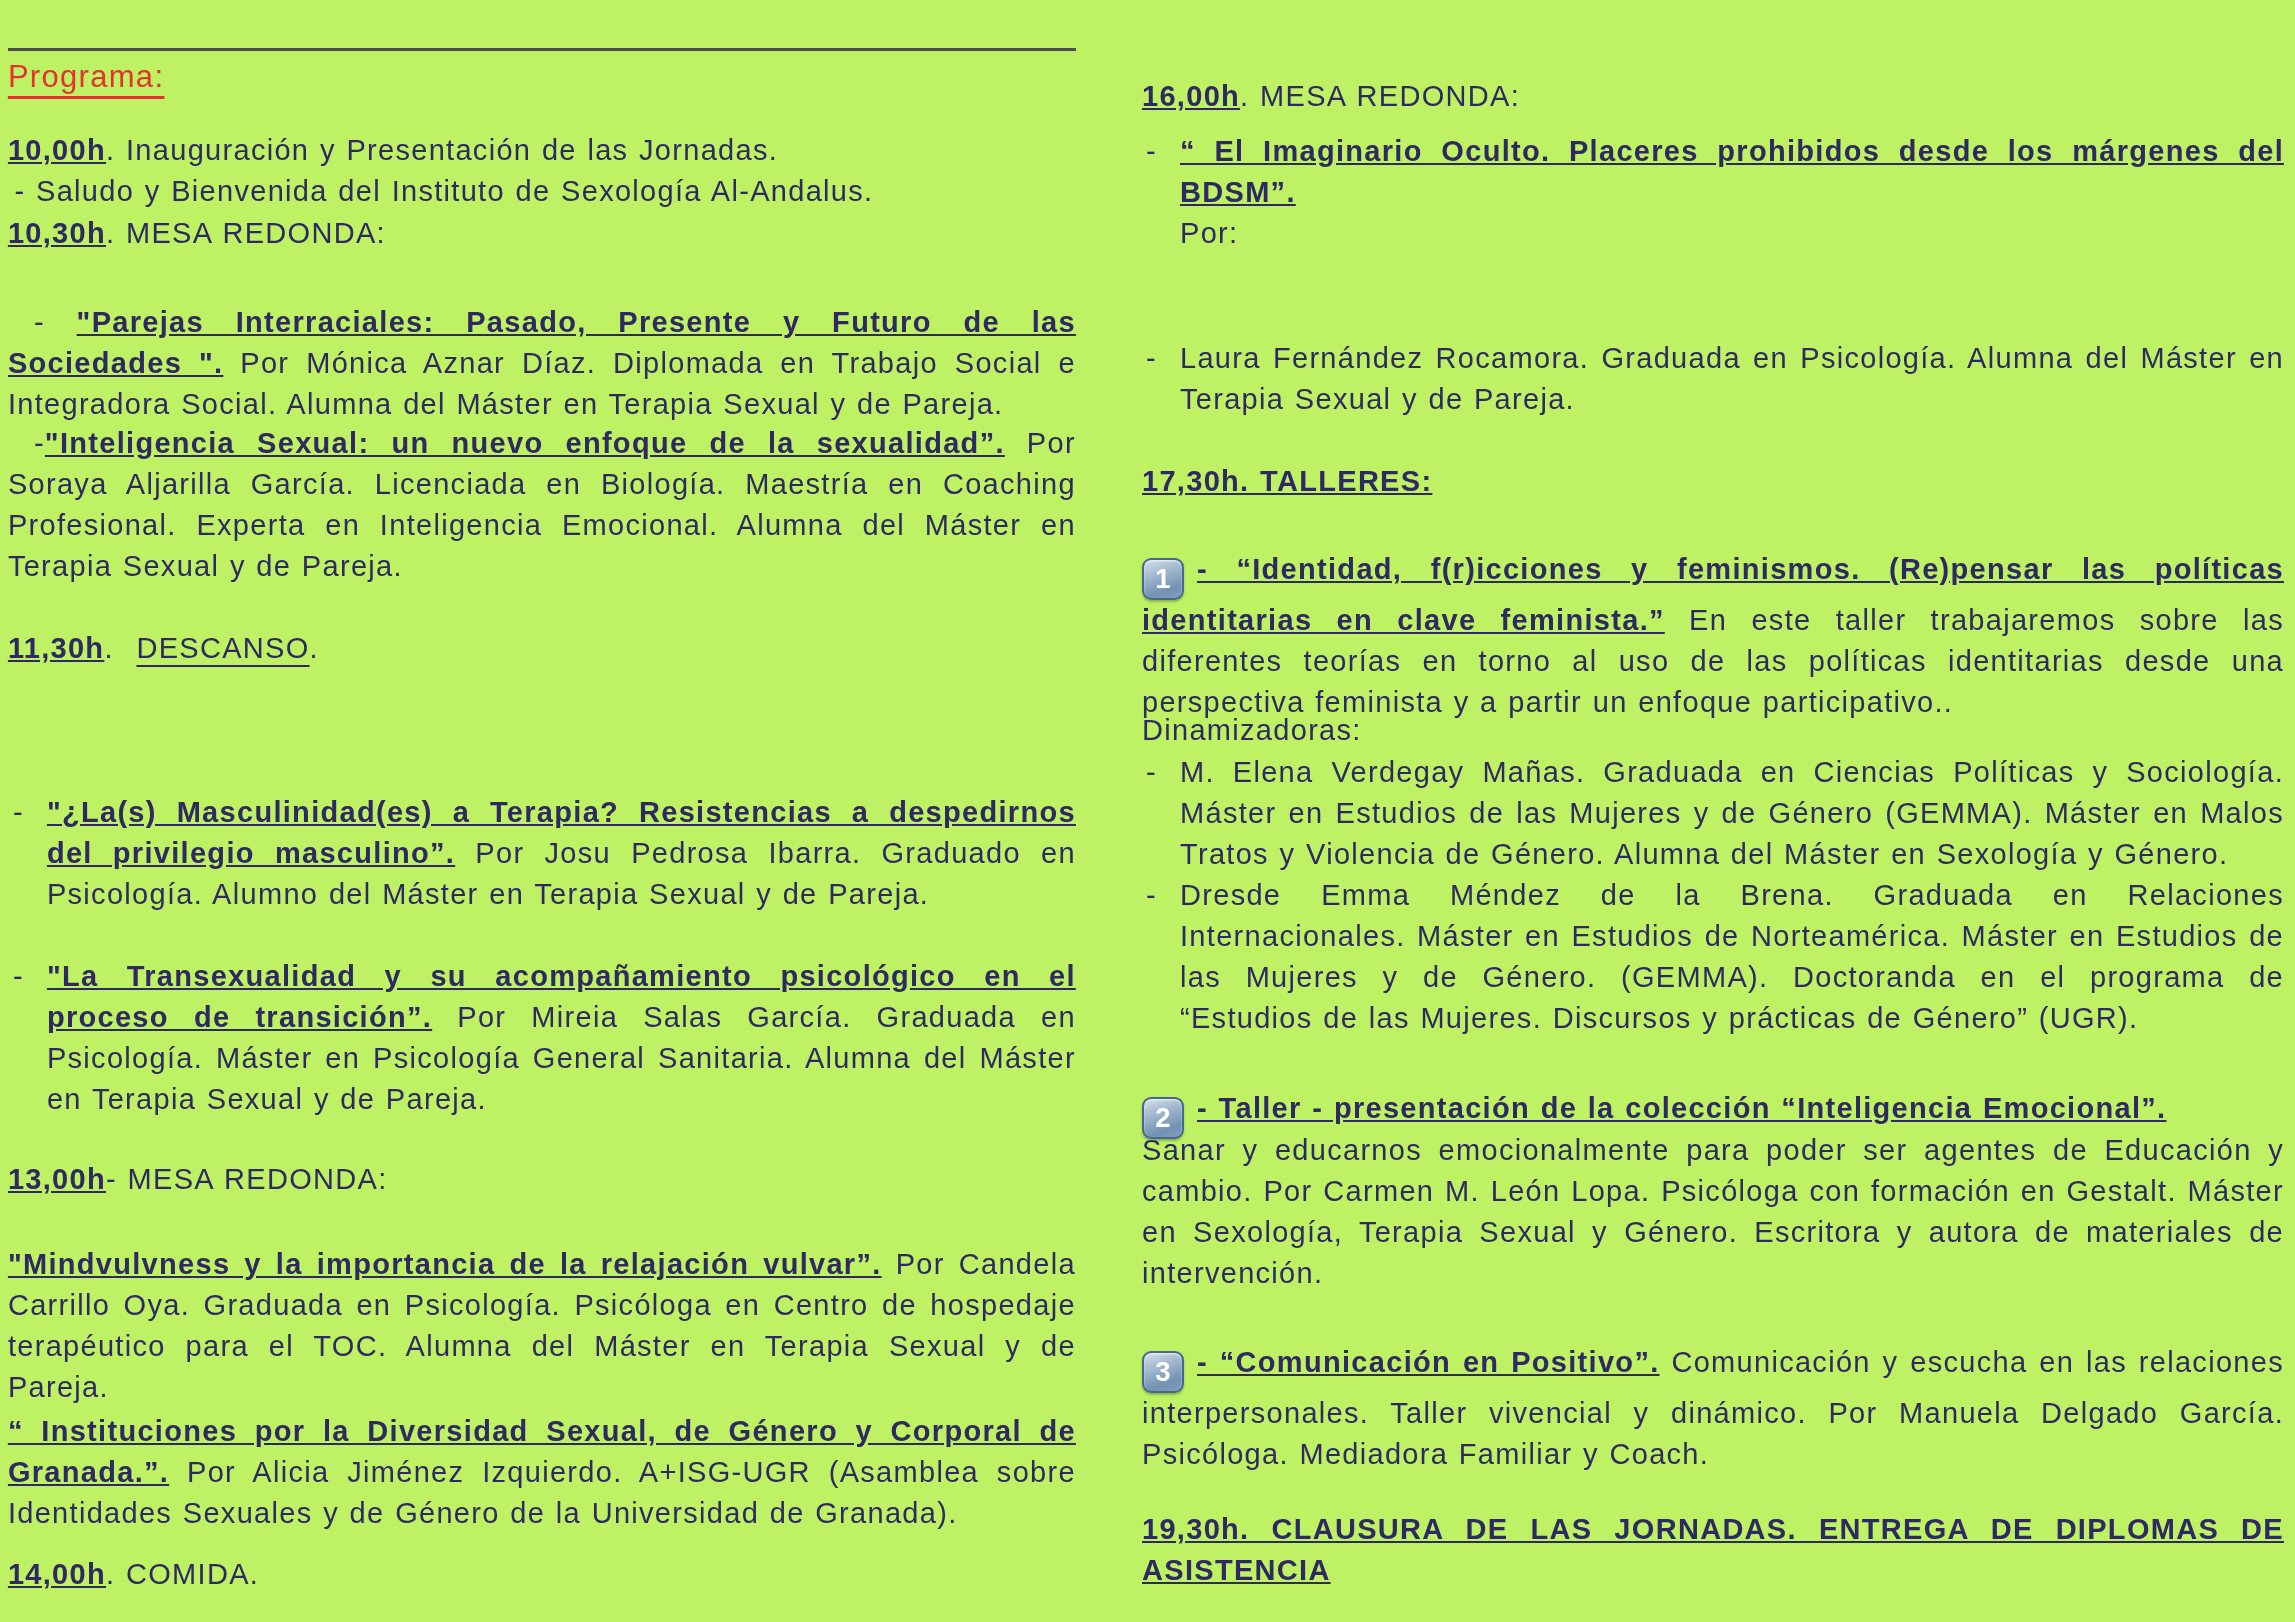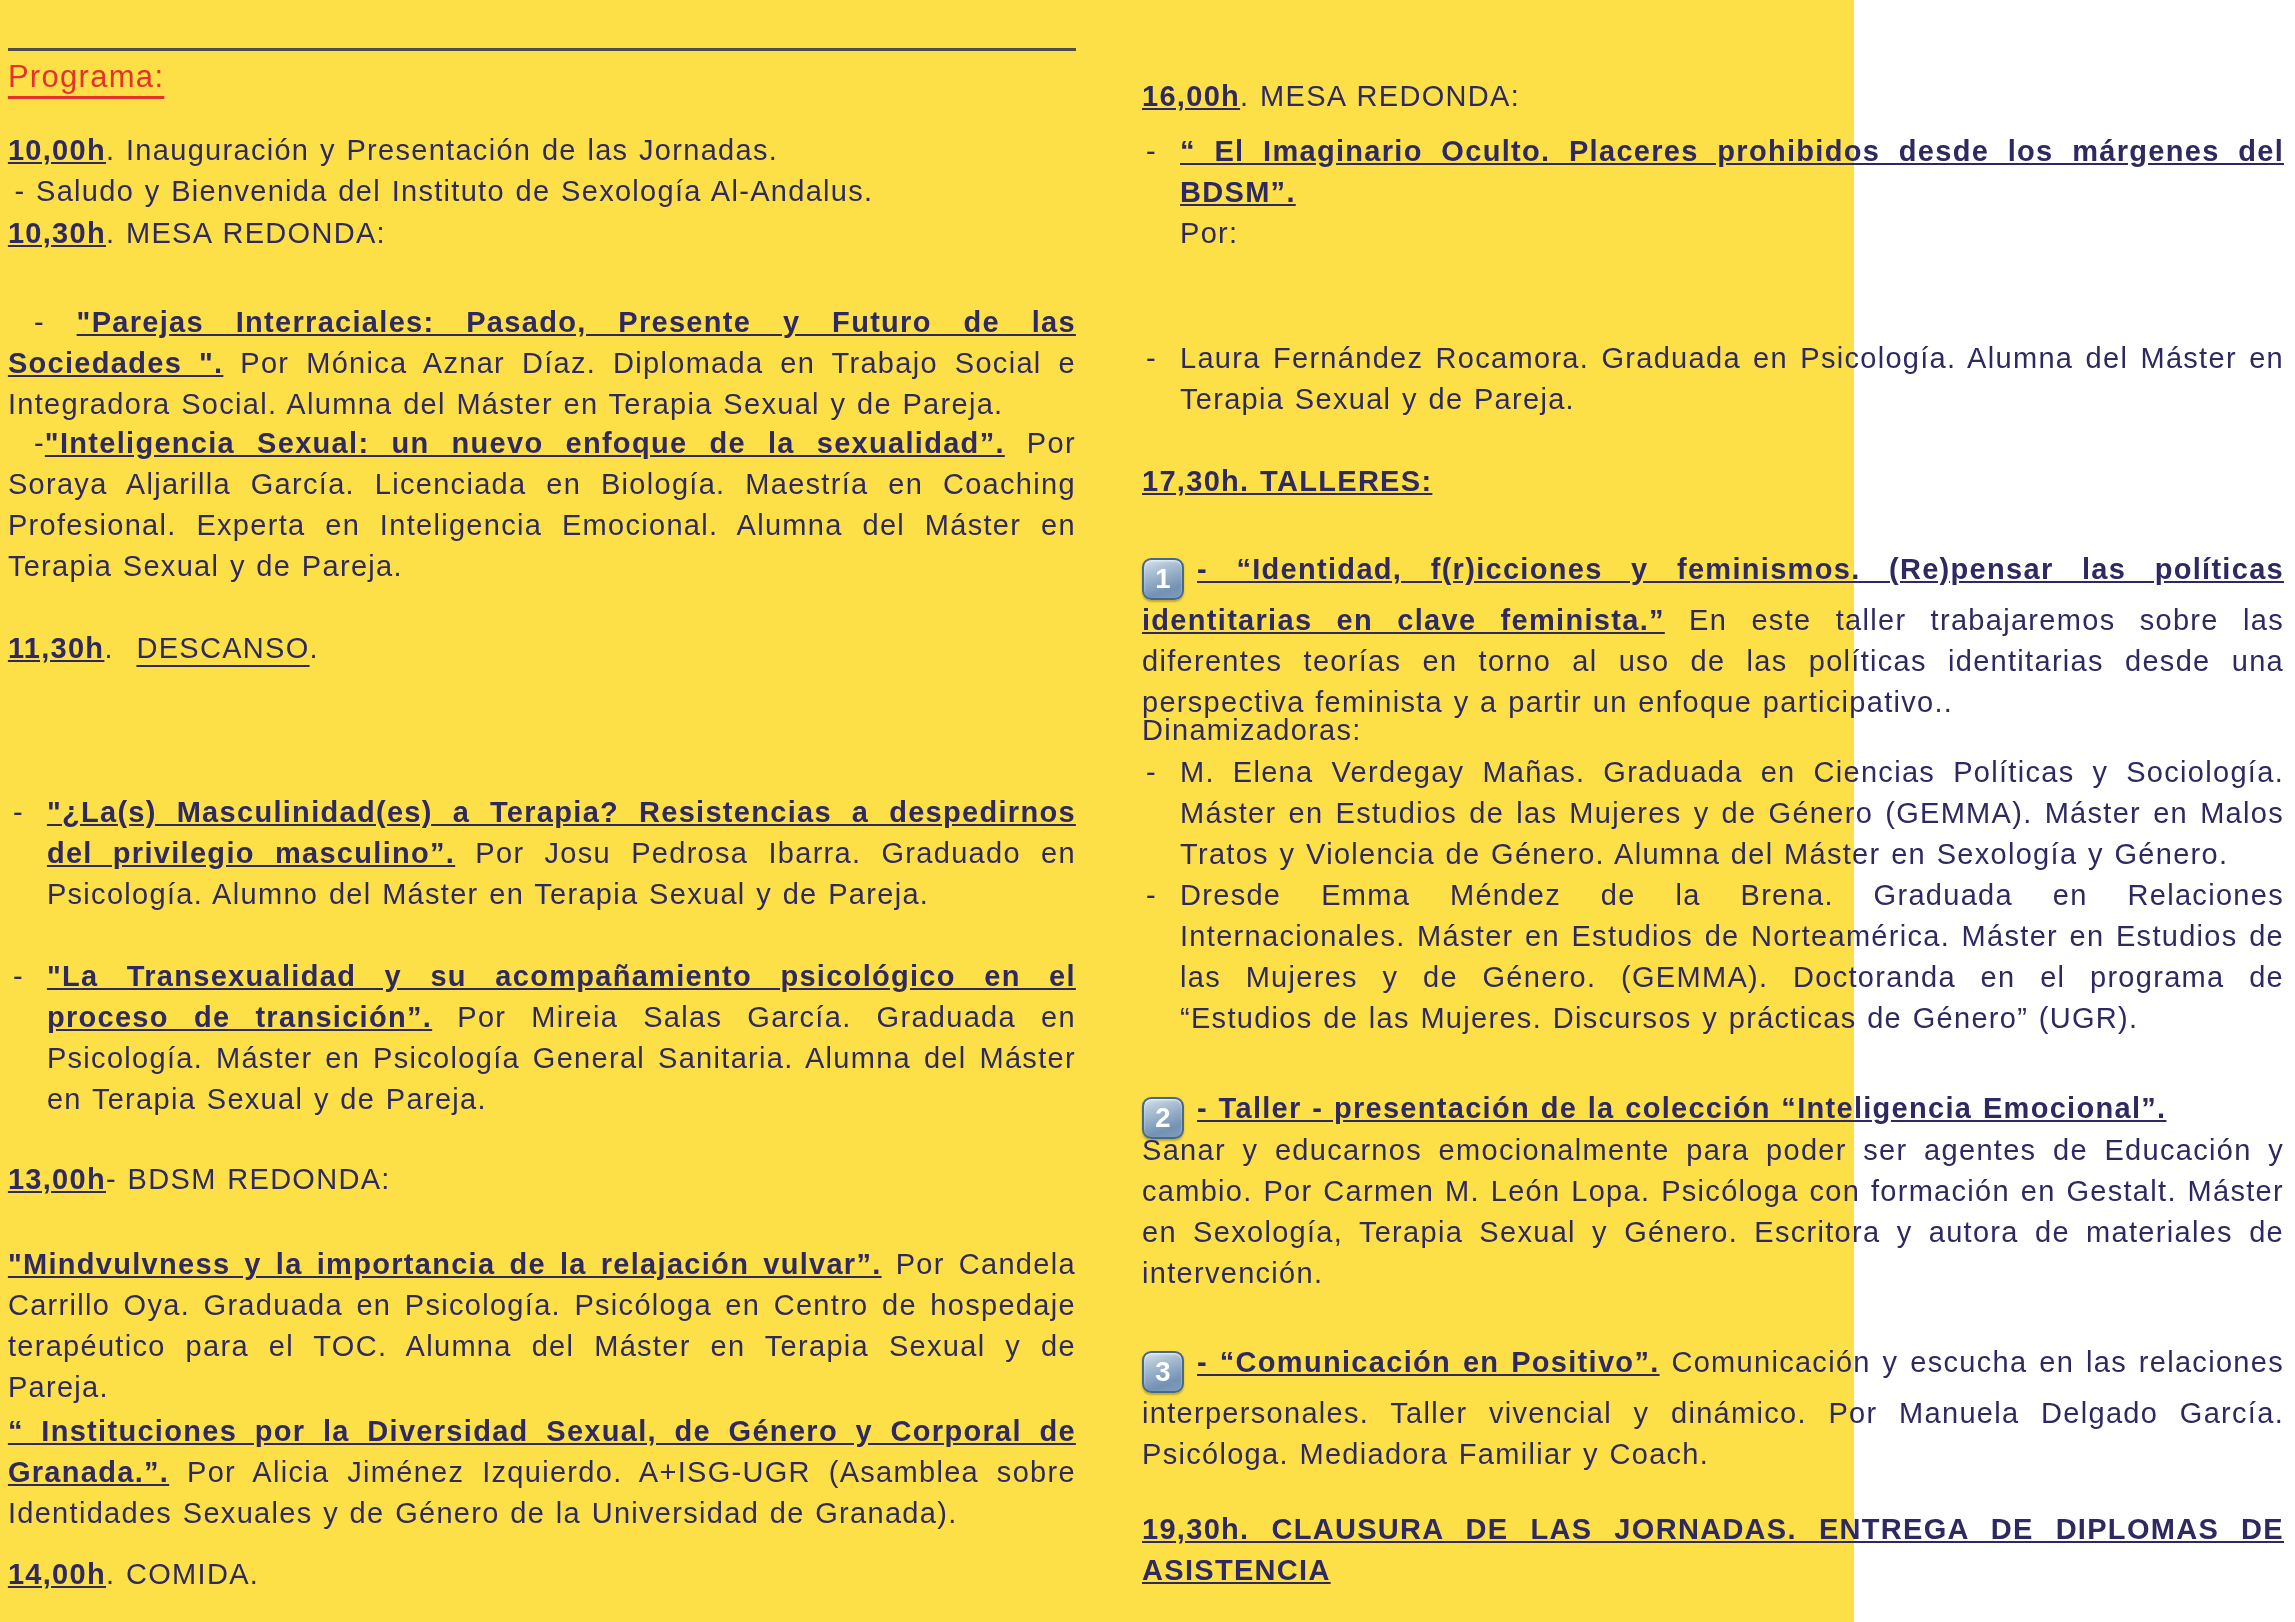--- a/index.html
+++ b/index.html
@@ -1,17 +1,17 @@
 <!DOCTYPE html>
 <html style="font-size:10.5px"><head>
 <meta charset="utf-8">
 <style>
   html,body { margin:0; padding:0; background:#ffffff; }
   .page {
-    position:relative; width:1854px; height:1622px; background:#fde047;
+    position:relative; width:2295px; height:1622px; background:#bef264;
     font-family:"Liberation Sans", sans-serif;
     font-size:29px; line-height:41px; letter-spacing:1.3px; word-spacing:1.3px;
     color:#2e2960;
   }
   .col { position:absolute; top:0; }
   .col-left  { left:7.9px;   width:1068px; height:1622px; }
   .col-right { left:1142px; width:1142px; height:1622px; }
   .blk { position:absolute; left:0; right:0; margin:0; }
   .just { text-align:justify; }
   .rule { position:absolute; top:48px; left:0; width:1068px; height:3.3px; background:#4d4d4d; }
@@ -55,21 +55,21 @@
 
     <p class="blk just ind40" style="top:423px"><span>-</span><b>"Inteligencia Sexual: un nuevo enfoque de la sexualidad”.</b><span> Por Soraya Aljarilla García. Licenciada en Biología. Maestría en Coaching Profesional. Experta en Inteligencia Emocional. Alumna del Máster en Terapia Sexual y de Pareja.</span></p>
 
     <p class="blk" style="top:628px"><b>11,30h</b><span>. </span><span class="und">DESCANSO</span><span>.</span></p>
 
 
     <p class="blk just hangL" style="top:792px"><span class="dash">-</span><b>"¿La(s) Masculinidad(es) a Terapia? Resistencias a despedirnos del privilegio masculino”.</b><span> Por Josu Pedrosa Ibarra. Graduado en Psicología. Alumno del Máster en Terapia Sexual y de Pareja.</span></p>
 
     <p class="blk just hangL" style="top:956px"><span class="dash">-</span><b>"La Transexualidad y su acompañamiento psicológico en el proceso de transición”.</b><span> Por Mireia Salas García. Graduada en Psicología. Máster en Psicología General Sanitaria. Alumna del Máster en Terapia Sexual y de Pareja.</span></p>
 
-    <p class="blk" style="top:1159px"><b>13,00h</b><span>- BDSM REDONDA:</span></p>
+    <p class="blk" style="top:1159px"><b>13,00h</b><span>- MESA REDONDA:</span></p>
 
     <p class="blk just" style="top:1244px"><b>"Mindvulvness y la importancia de la relajación vulvar”.</b><span> Por Candela Carrillo Oya. Graduada en Psicología. Psicóloga en Centro de hospedaje terapéutico para el TOC. Alumna del Máster en Terapia Sexual y de Pareja.</span></p>
 
     <p class="blk just" style="top:1411px"><b>“ Instituciones por la Diversidad Sexual, de Género y Corporal de Granada.”.</b><span> Por Alicia Jiménez Izquierdo. A+ISG-UGR (Asamblea sobre Identidades Sexuales y de Género de la Universidad de Granada).</span></p>
 
     <p class="blk" style="top:1554px"><b>14,00h</b><span>. COMIDA.</span></p>
   </div>
 
   <div class="col col-right">
 

